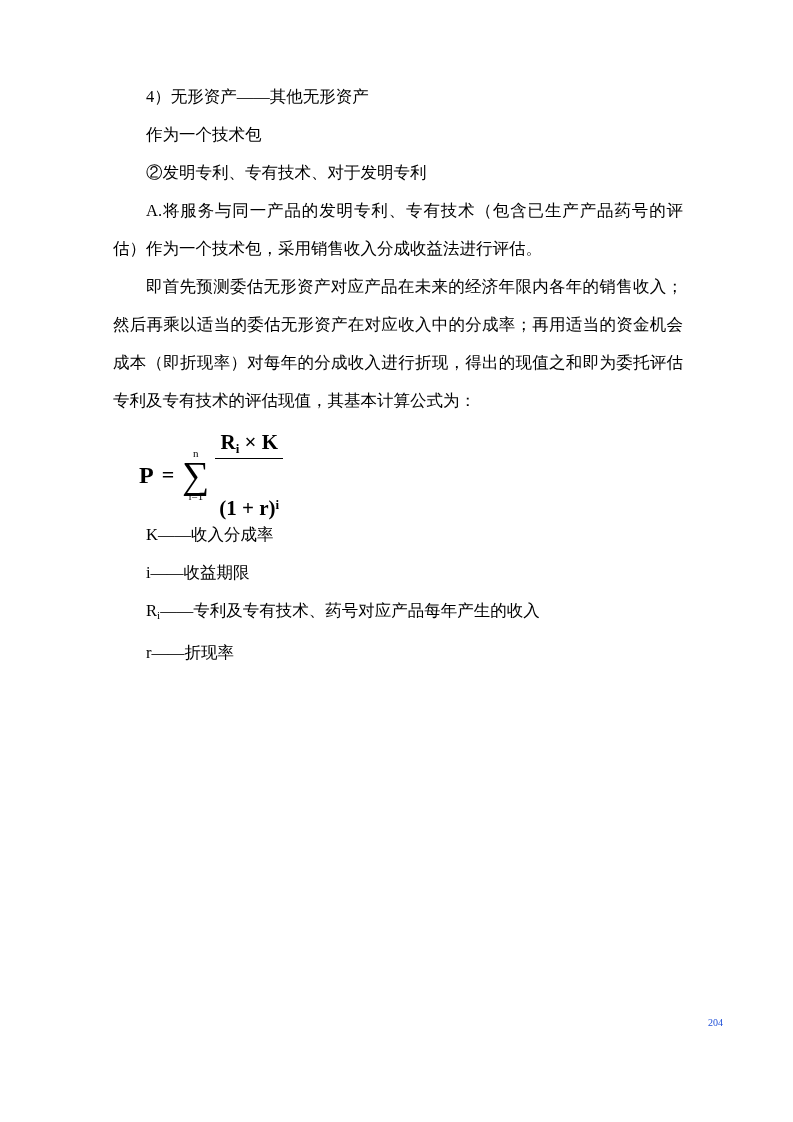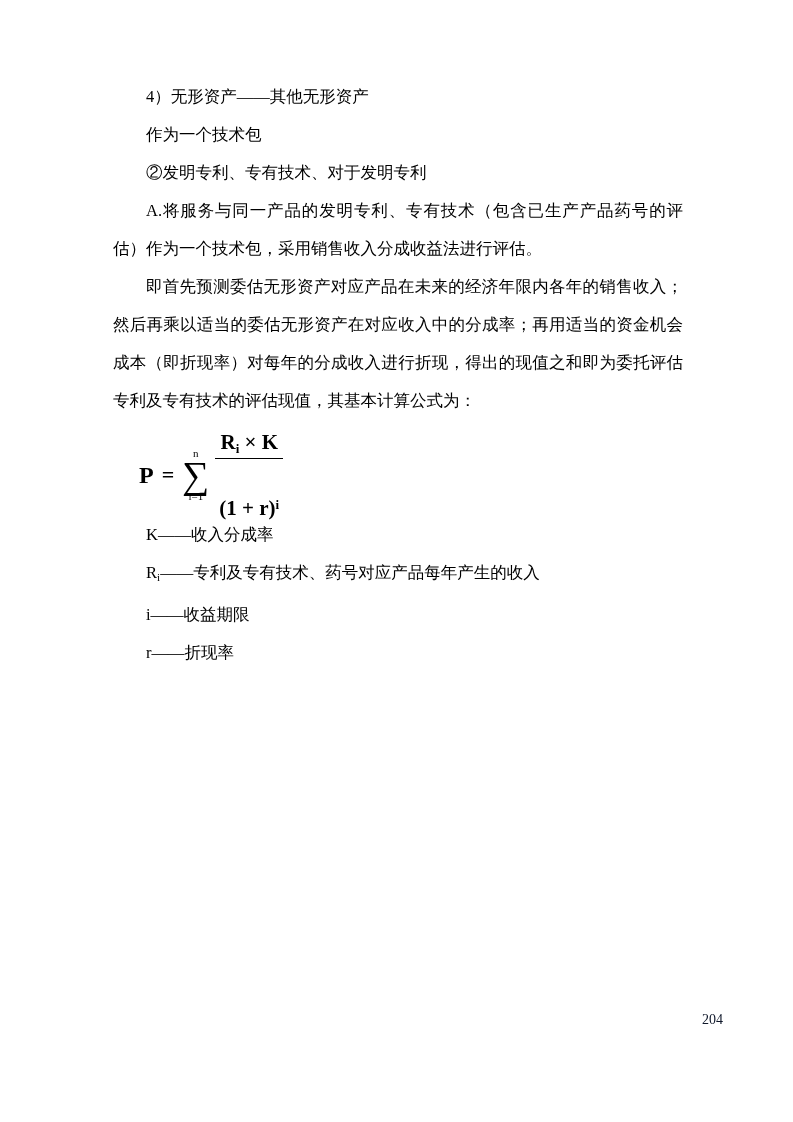--- a/index.html
+++ b/index.html
@@ -120,23 +120,23 @@
     font-weight: bold;
   }
   .subtext {
     font-size: 0.68em;
     vertical-align: -0.25em;
   }
   .page-number {
     position: absolute;
     right: 70px;
     bottom: 94px;
-    font-size: 14px;
+    font-size: 10px;
     font-family: "Liberation Serif", "DejaVu Serif", serif;
-    color: #0f172a;
+    color: #1d4ed8;
   }
 </style>
 </head>
 <body>
 
 <div class="page">
   <div class="content">
 
     <p class="indent">4）无形资产——其他无形资产</p>
     <p class="indent">作为一个技术包</p>
@@ -155,20 +155,20 @@
         </span>
         <span class="frac">
           <span class="frac-num"><span>R</span><sub class="sm">i</sub> <span>×</span> <span>K</span></span>
           <span class="frac-bar"></span>
           <span class="frac-den"><span>(1 + r)</span><sup class="sm">i</sup></span>
         </span>
       </span>
     </div>
 
     <p class="indent">K——收入分成率</p>
+    <p class="indent">i——收益期限</p>
     <p class="indent"><span>R</span><span class="subtext">i</span><span>——专利及专有技术、药号对应产品每年产生的收入</span></p>
-    <p class="indent">i——收益期限</p>
     <p class="indent">r——折现率</p>
 
   </div>
 
   <div class="page-number">204</div>
 </div>
 
 </body></html>

